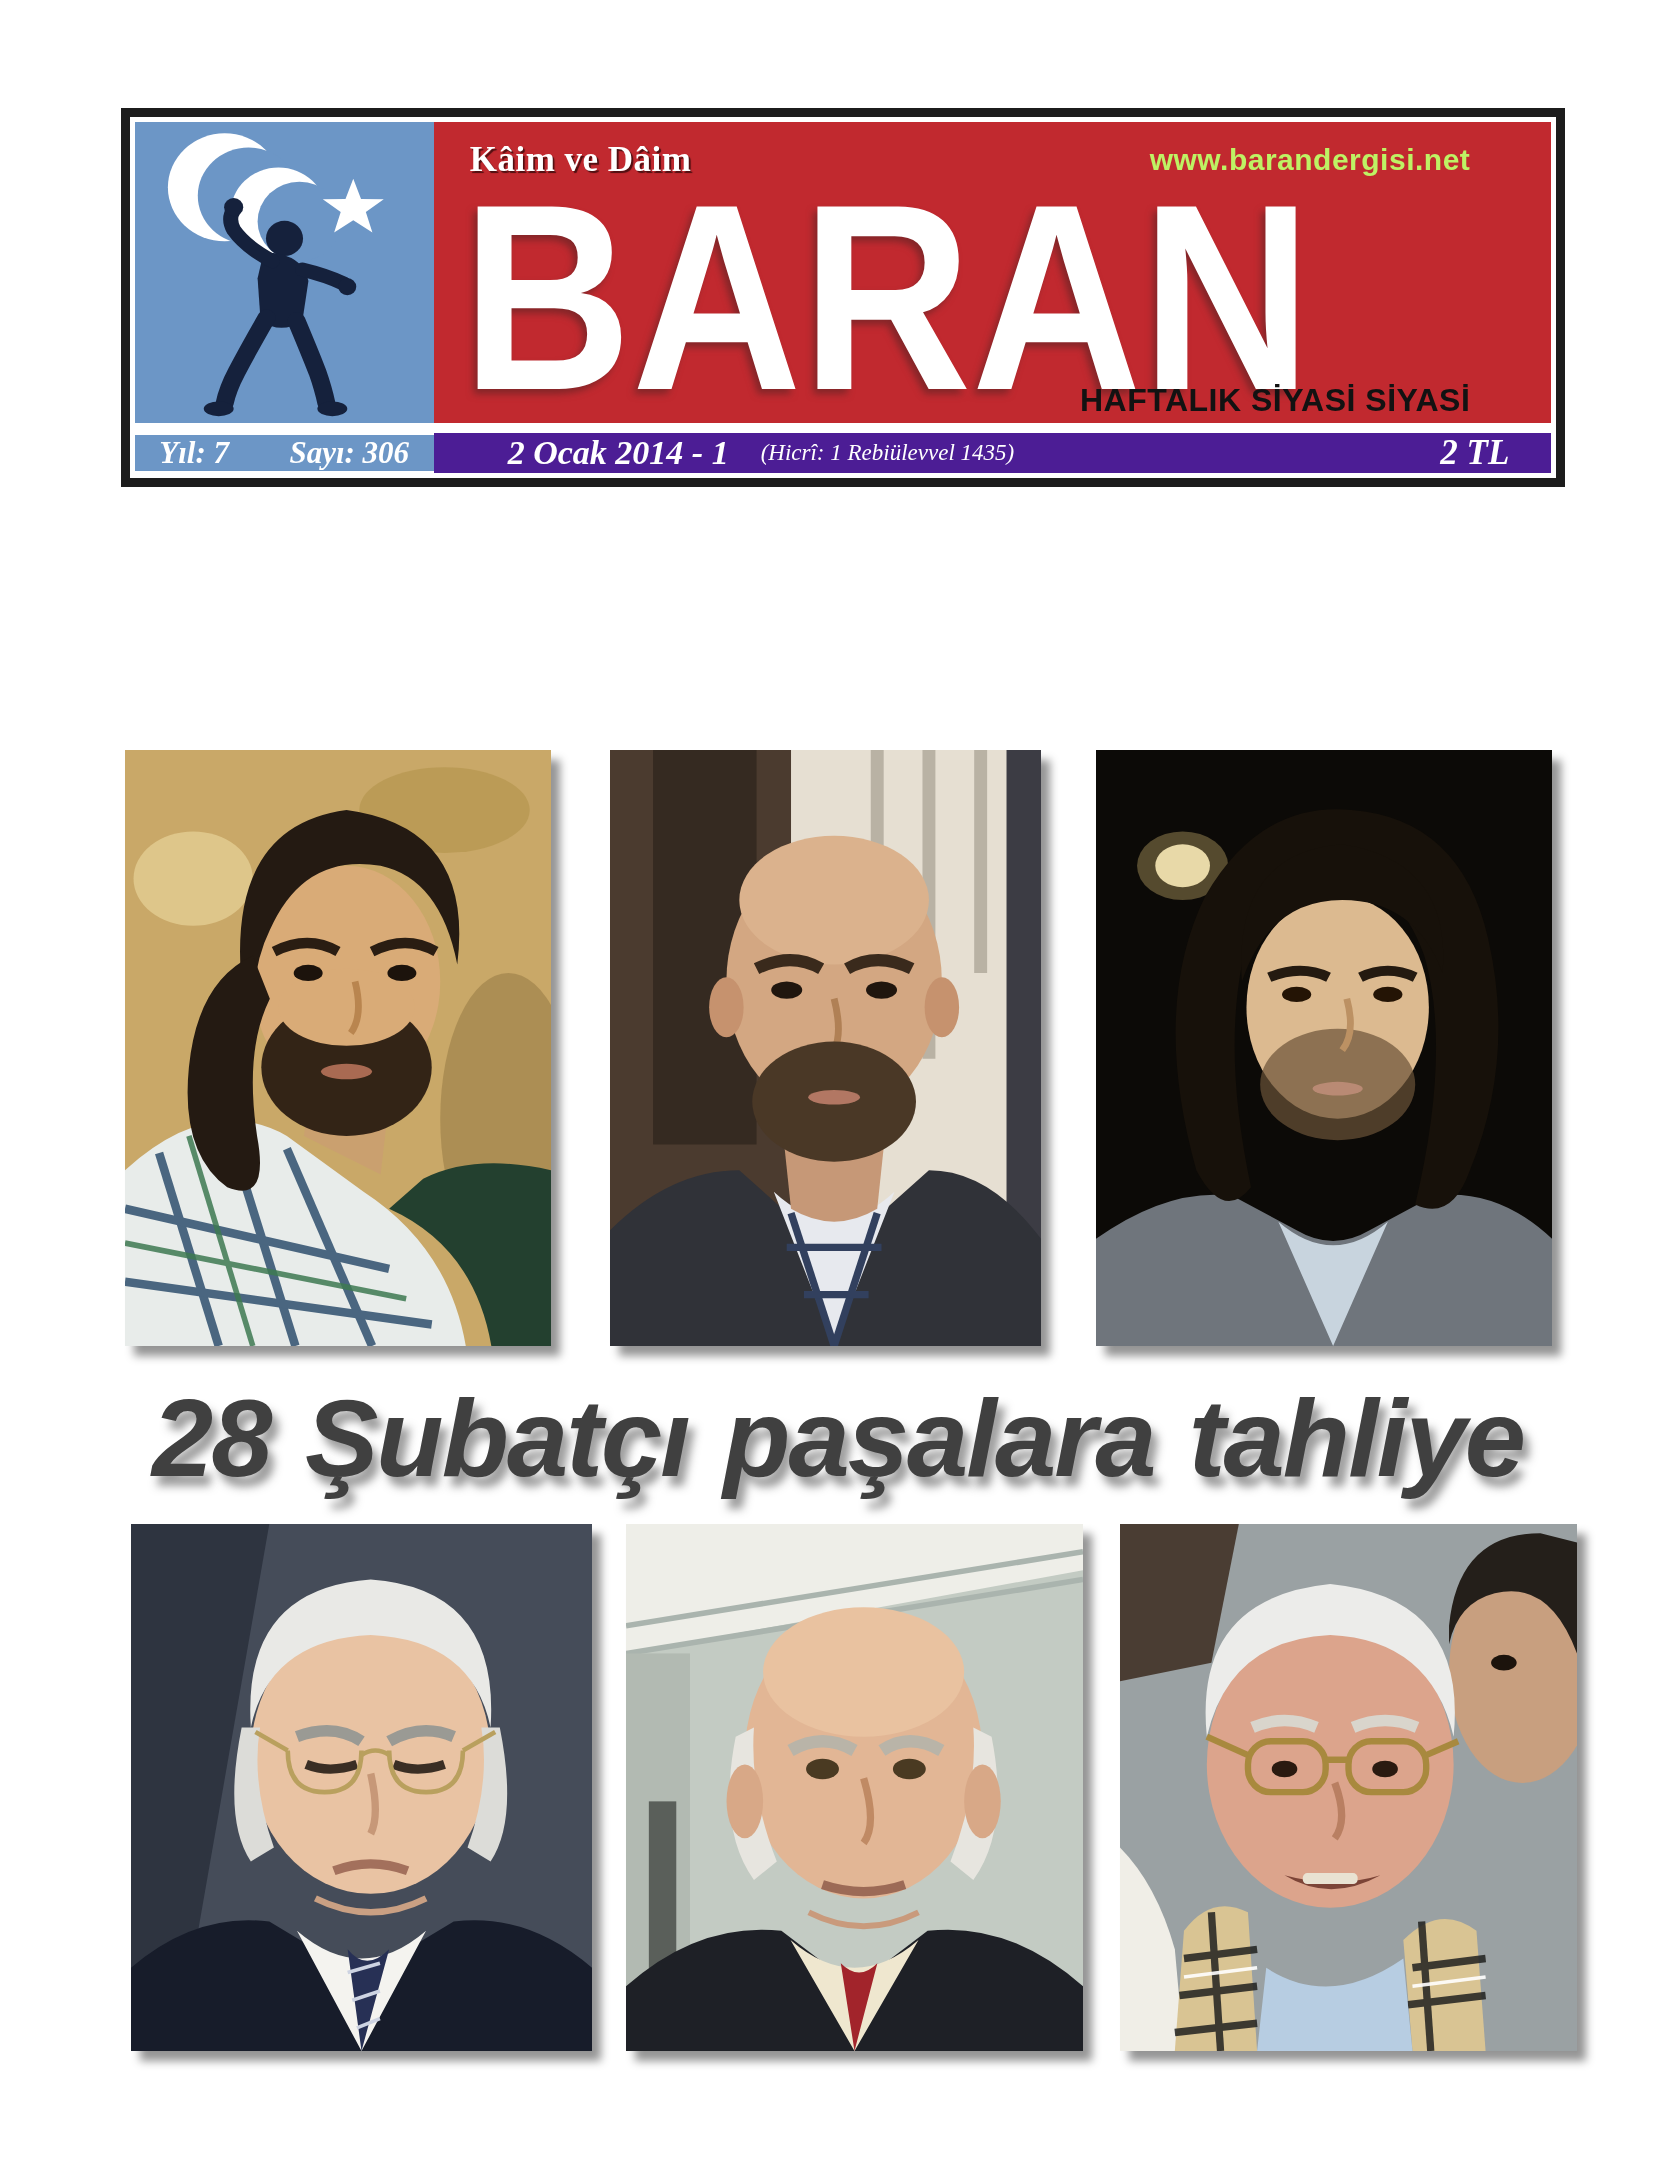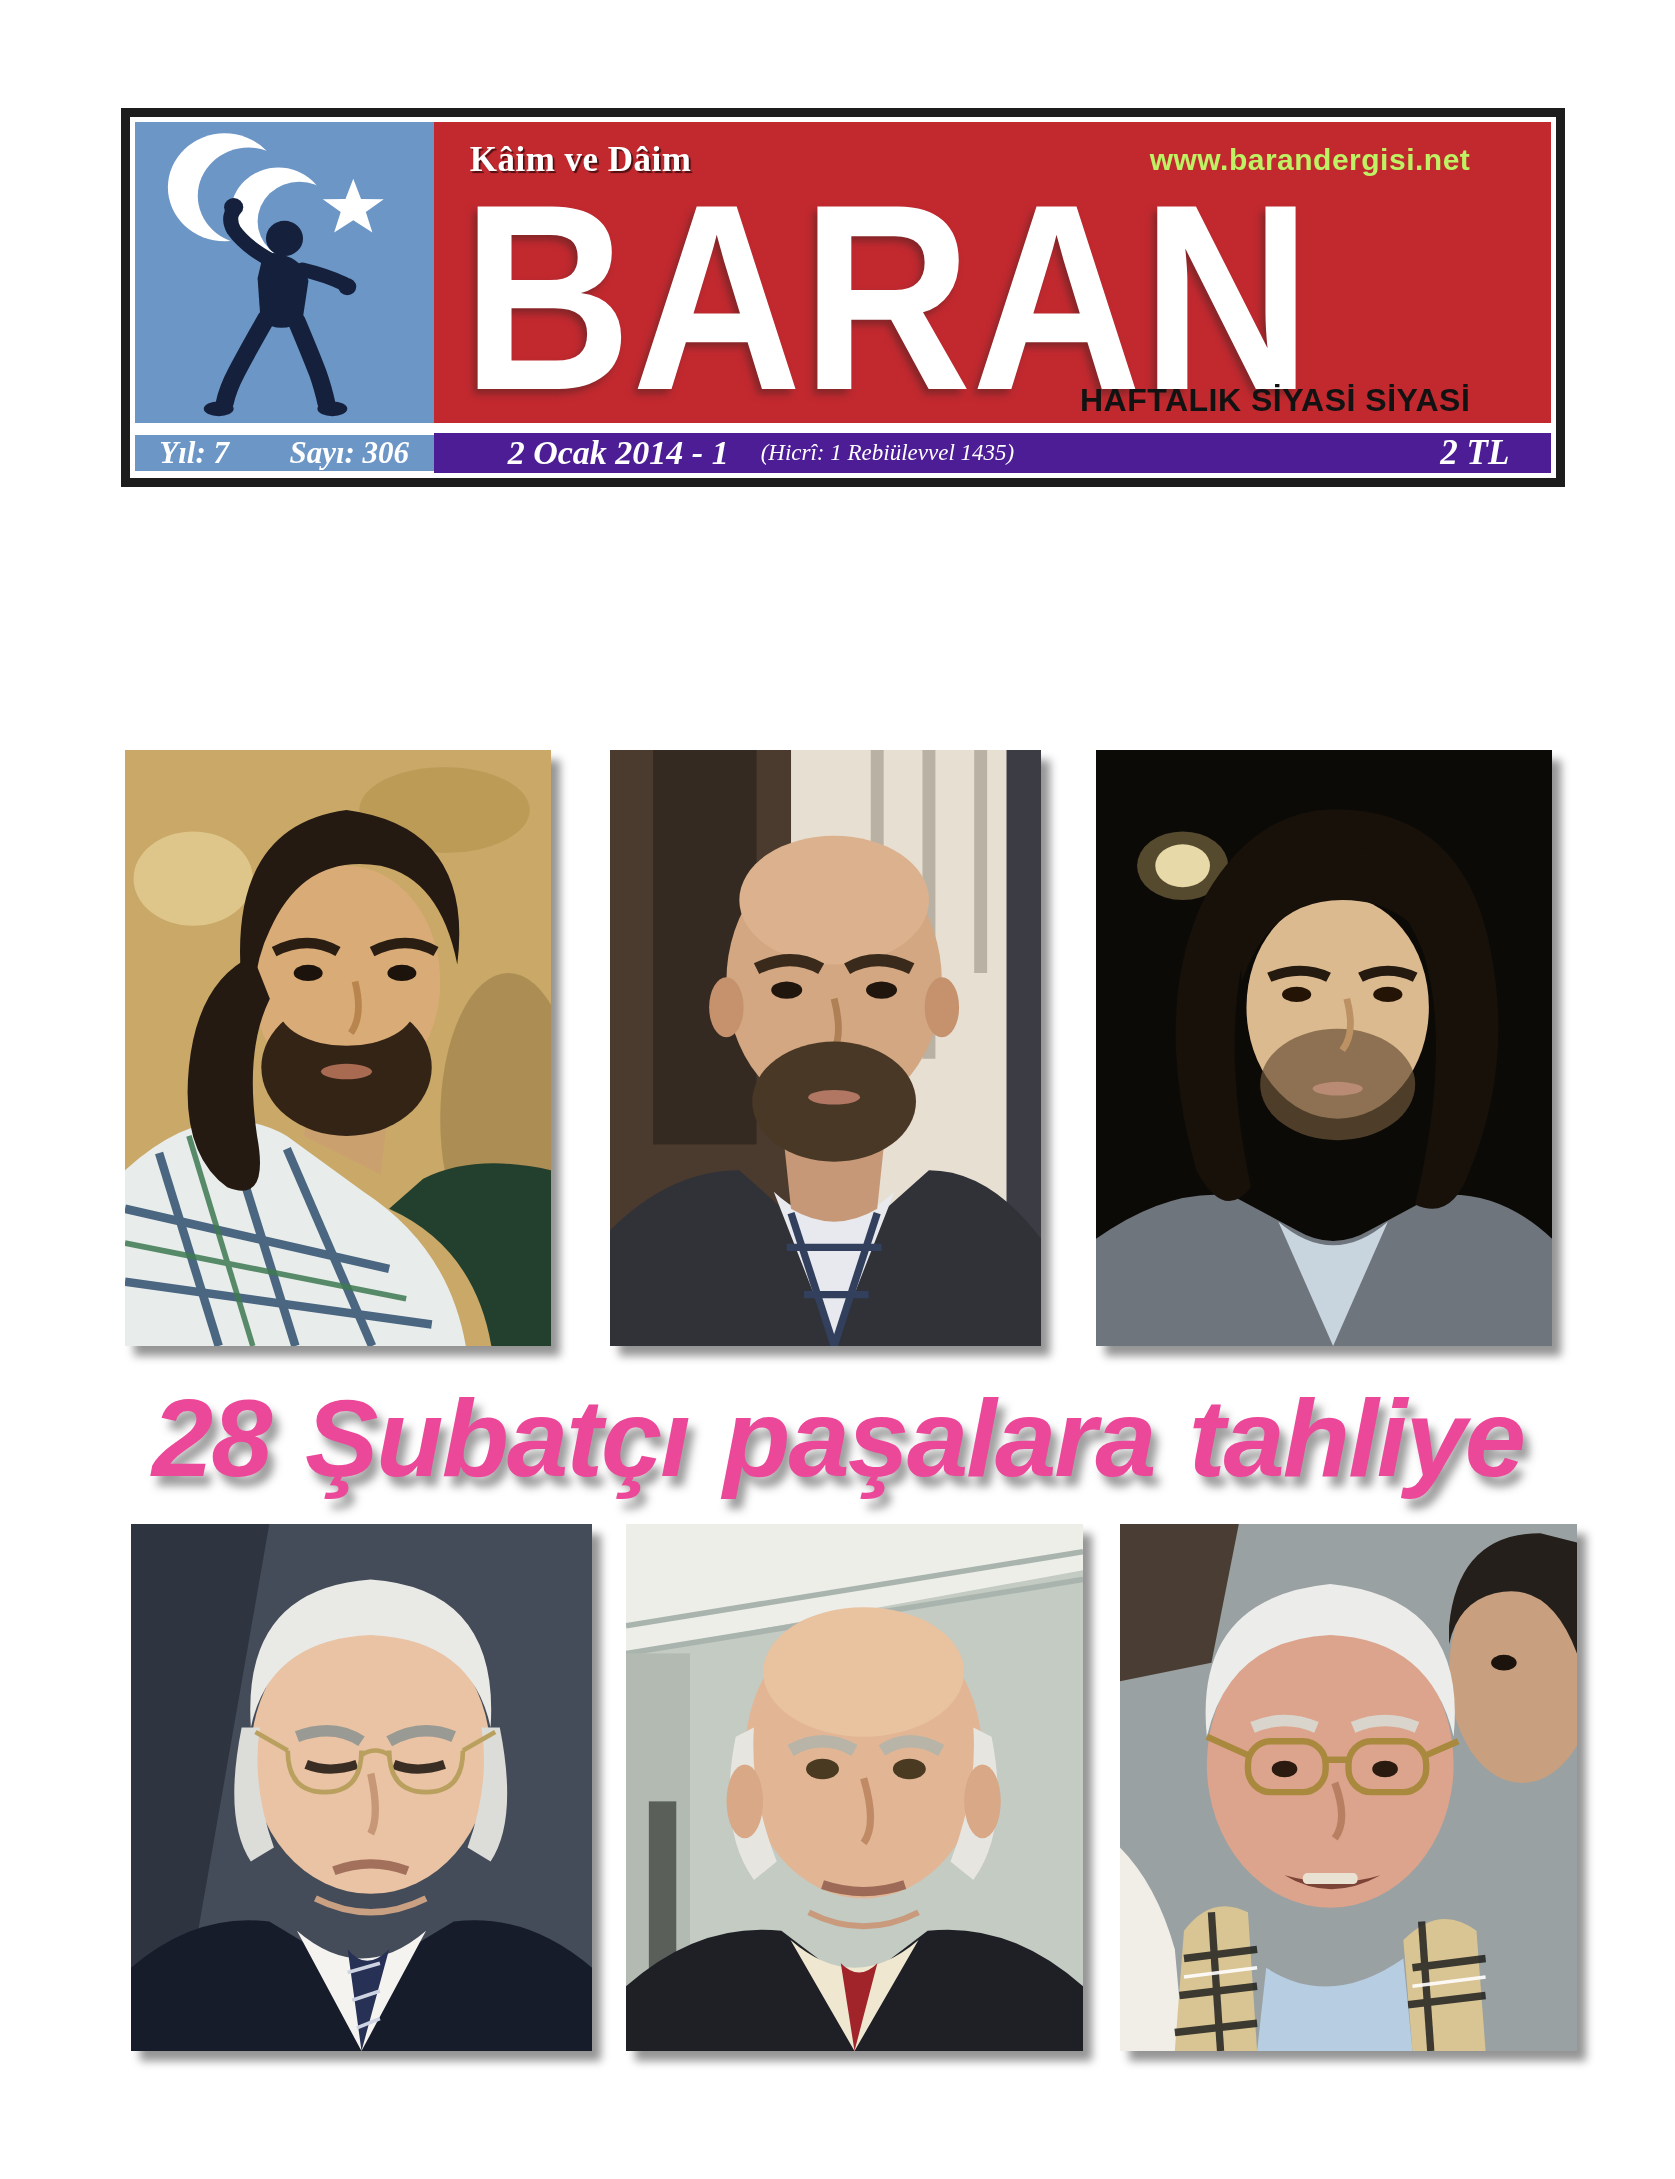--- a/index.html
+++ b/index.html
@@ -37,21 +37,21 @@
               font-style:italic;font-weight:bold;font-size:35px;}
 
   
   .headline-main{position:absolute;left:0;top:519px;width:1676px;margin:0;
                  text-align:center;font-style:italic;font-weight:bold;font-size:117px;
                  line-height:1.0;letter-spacing:-2.8px;word-spacing:7.6px;color:#1b1b1b;
                  text-shadow:5.7px 8.5px 7.6px rgba(0,0,0,.5);}
   .headline-main .hl-line{display:block;}
   .headline-pink{position:absolute;left:0;top:1374px;width:1676px;margin:0;
                  text-align:center;font-style:italic;font-weight:bold;font-size:110px;
-                 letter-spacing:-1.9px;word-spacing:5.7px;color:#ec4899;
+                 letter-spacing:-1.9px;word-spacing:5.7px;color:#404040;
                  text-shadow:6.6px 9.5px 8.5px rgba(60,60,60,.5);}
 
   
   figure.photo{position:absolute;margin:0;box-shadow:8.5px 10.4px 8.5px rgba(0,0,0,.42);
                background:#cccccc;}
   figure.photo svg{display:block;width:100%;height:100%;}
 </style>
 </head>
 <body>
 

